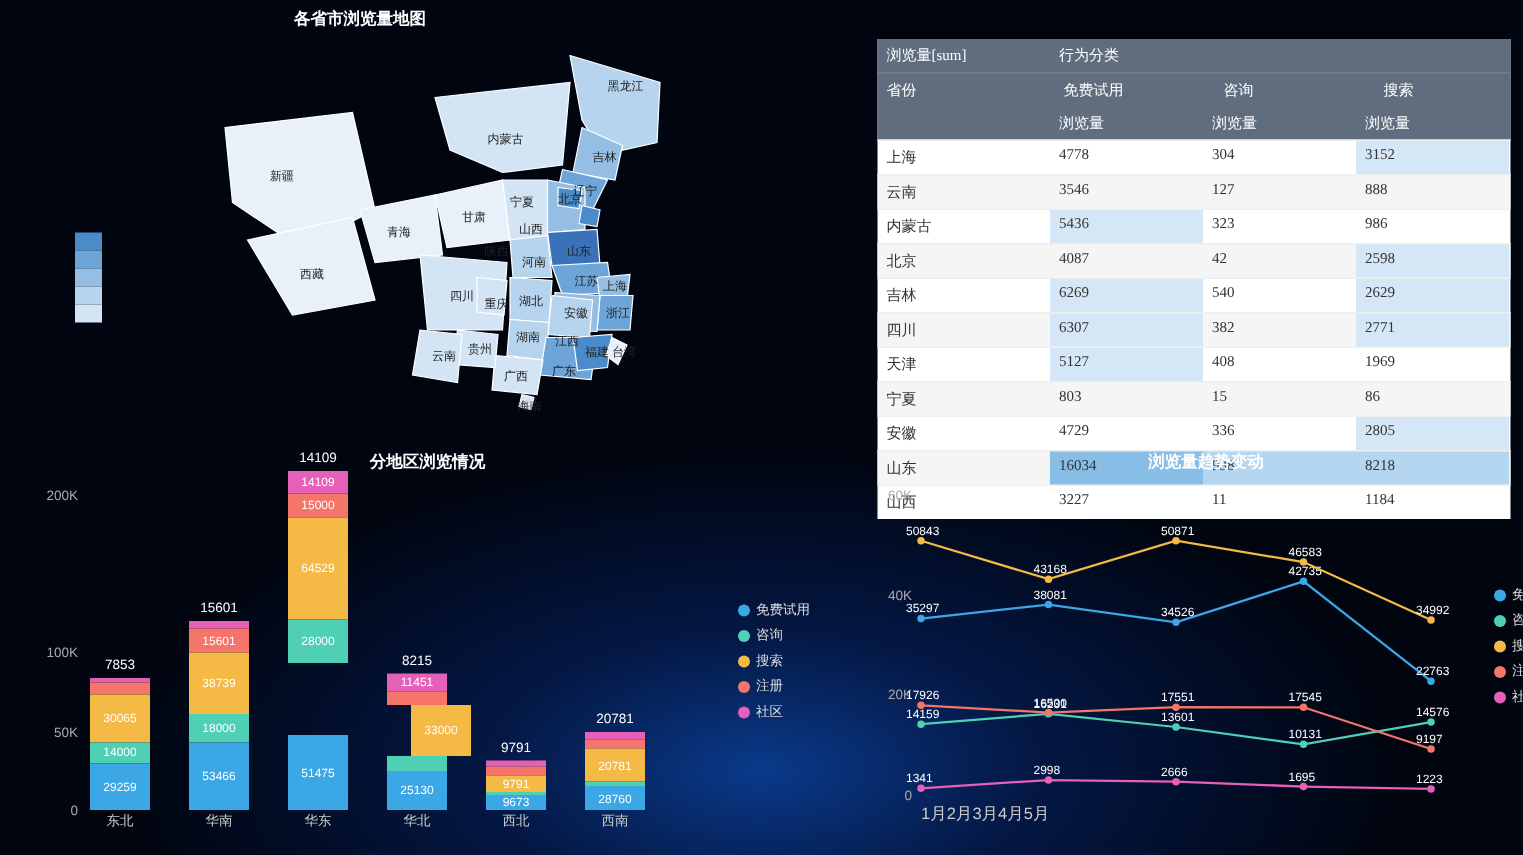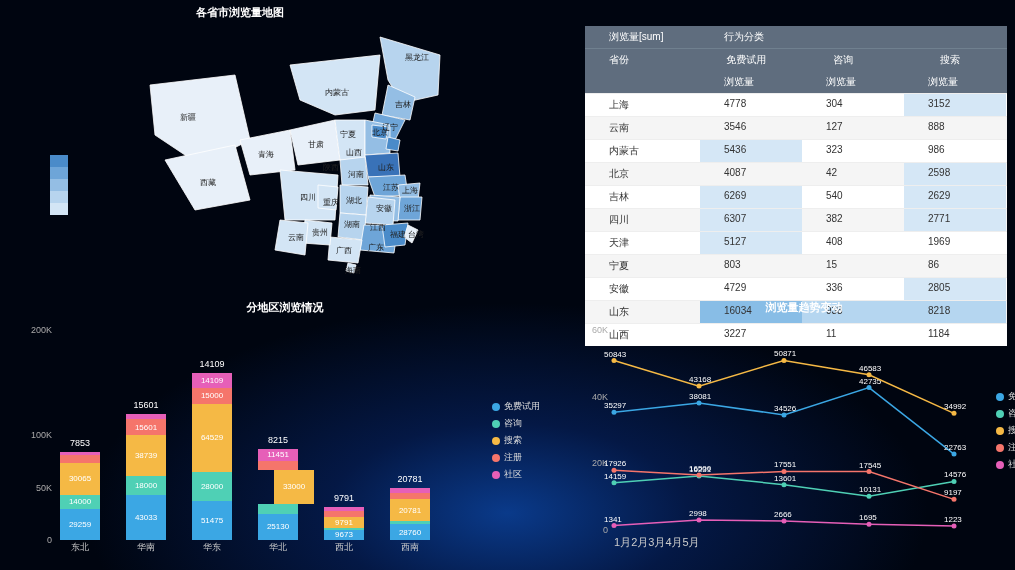--- a/index.html
+++ b/index.html
@@ -30,21 +30,21 @@
   .legend-swatches div { width: 18px; height: 12px; }
 
   
   .table-wrap {
     position: absolute; right: 8px; top: 26px;
     width: 422px; background: #fff; color: #333;
     font-size: 10px;
   }
   .thead { background: #5f6d7e; color: #fff; }
   .thead .row { display: flex; }
-  .th, .td { padding: 4px 24px; }
+  .th, .td { padding: 4px 6px; font-family: Liberation Serif, serif; }
   .col-prov { width: 115px; }
   .col-v { width: 102px; }
   .thead .merge { border-top: 1px solid #70808f; gap: 16px; }
   .tbody .row { display: flex; border-top: 1px solid #eee; }
   .tbody .row:nth-child(even) { background: #f5f5f5; }
   .heat1 { background: #d5e7f6 !important; }
   .heat2 { background: #b5d6f0 !important; }
   .heat3 { background: #88bde6 !important; }
 
   
@@ -273,30 +273,30 @@
       <div class="bar-col">
         <div class="seg c-free" style="height: 30.7219px;">29259</div>
         <div class="seg c-cons" style="height: 14.7px;">14000</div>
         <div class="seg c-srch" style="height: 31.5682px;">30065</div>
         <div class="seg c-reg" style="height: 8.24565px;"></div>
         <div class="seg c-comm" style="height: 3.15px;"></div>
         <div class="total">7853</div>
         <div class="xlab">东北</div>
       </div>
       <div class="bar-col">
-        <div class="seg c-free" style="height: 45.1846px;">43033</div>
+        <div class="seg c-free" style="height: 45.1846px;">53466</div>
         <div class="seg c-cons" style="height: 18.9px;">18000</div>
         <div class="seg c-srch" style="height: 40.676px;">38739</div>
         <div class="seg c-reg" style="height: 16.381px;">15601</div>
         <div class="seg c-comm" style="height: 5.25px;"></div>
         <div class="total">15601</div>
         <div class="xlab">华南</div>
       </div>
       <div class="bar-col">
-        <div class="seg c-free" style="height: 39px;">51475</div>
+        <div class="seg c-free" style="height: 50px; margin-top: 48px;">51475</div>
         <div class="seg c-cons" style="height: 29.4px;">28000</div>
         <div class="seg c-srch" style="height: 67.7554px;">64529</div>
         <div class="seg c-reg" style="height: 15.75px;">15000</div>
         <div class="seg c-comm" style="height: 14.8144px;">14109</div>
         <div class="total">14109</div>
         <div class="xlab">华东</div>
       </div>
       <div class="bar-col">
         <div class="seg c-free" style="height: 26.3865px;">25130</div>
         <div class="seg c-cons" style="height: 9.39855px;"></div>

